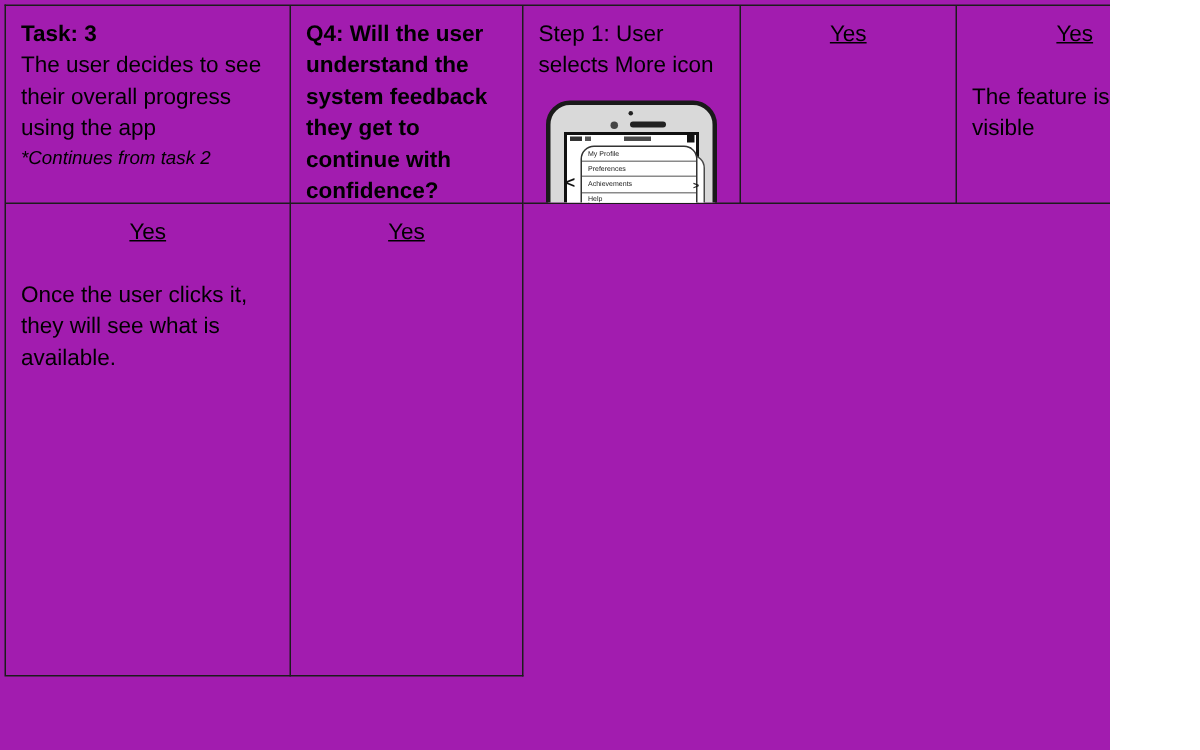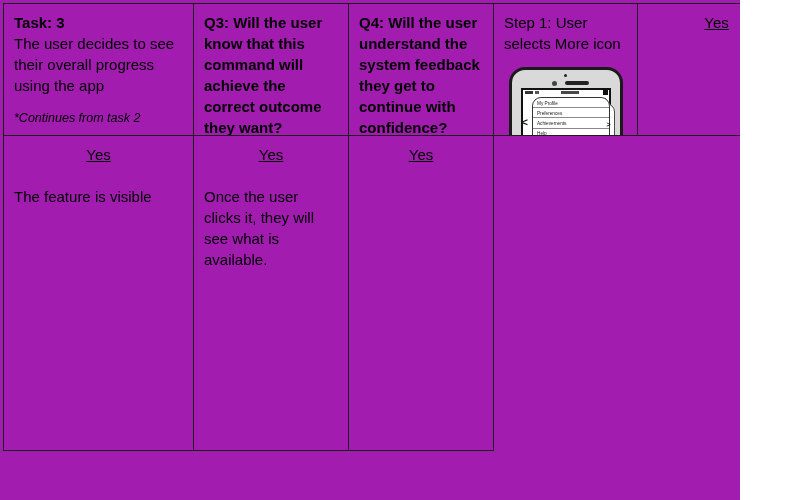--- a/index.html
+++ b/index.html
@@ -7,21 +7,21 @@
         font-family:"Liberation Sans",sans-serif;color:#000;overflow:hidden;}
   .walkthrough-table{position:absolute;left:3px;top:3px;display:grid;
         grid-template-columns:190px 155px 145px 144px 158px;
         grid-template-rows:132px 315px;
         border-top:1.5px solid #1c1c1c;border-left:1.5px solid #1c1c1c;}
   .cell{border-right:1.5px solid #1c1c1c;border-bottom:1.5px solid #1c1c1c;
         padding:8px 10px;font-size:15px;line-height:21px;box-sizing:border-box;overflow:hidden;}
   .qhead{font-weight:bold;}
   .task-title{font-weight:bold;}
   .task-desc{}
-  .task-note{font-style:italic;font-size:12.5px;line-height:16px;margin-top:14px;}
+  .task-note{font-style:italic;font-size:12.5px;line-height:16px;margin-top:1px;}
   .verdict{text-align:center;text-decoration:underline;}
   .detail{margin-top:21px;}
 
   
   .phone{position:relative;width:108px;height:216px;margin:13px auto 0;
          background:#d9d9d9;border:3px solid #1a1a1a;border-radius:16px;}
   .cam-dot{position:absolute;left:52px;top:4px;width:3px;height:3px;border-radius:50%;background:#222;}
   .spk-circle{position:absolute;left:40px;top:11px;width:5px;height:5px;border-radius:50%;background:#444;}
   .spk-bar{position:absolute;left:53px;top:11px;width:24px;height:4px;border-radius:2px;background:#222;}
   .screen{position:absolute;left:9px;top:18px;width:86px;height:172px;
@@ -54,21 +54,20 @@
 <body>
 
 <div class="page">
   <div class="walkthrough-table">
 
     <div class="cell">
       <div class="task-title">Task: 3</div>
       <div class="task-desc">The user decides to see their overall progress using the app</div>
       <div class="task-note">*Continues from task 2</div>
     </div>
-    <div class="cell qhead">Q3: Will the user know that this command will achieve the correct outcome they want?</div>
     <div class="cell qhead">Q4: Will the user understand the system feedback they get to continue with confidence?</div>
 
     <div class="cell">
       <div>Step 1: User selects More icon</div>
 
       <div class="phone">
         <div class="cam-dot"></div>
         <div class="spk-circle"></div>
         <div class="spk-bar"></div>
 

